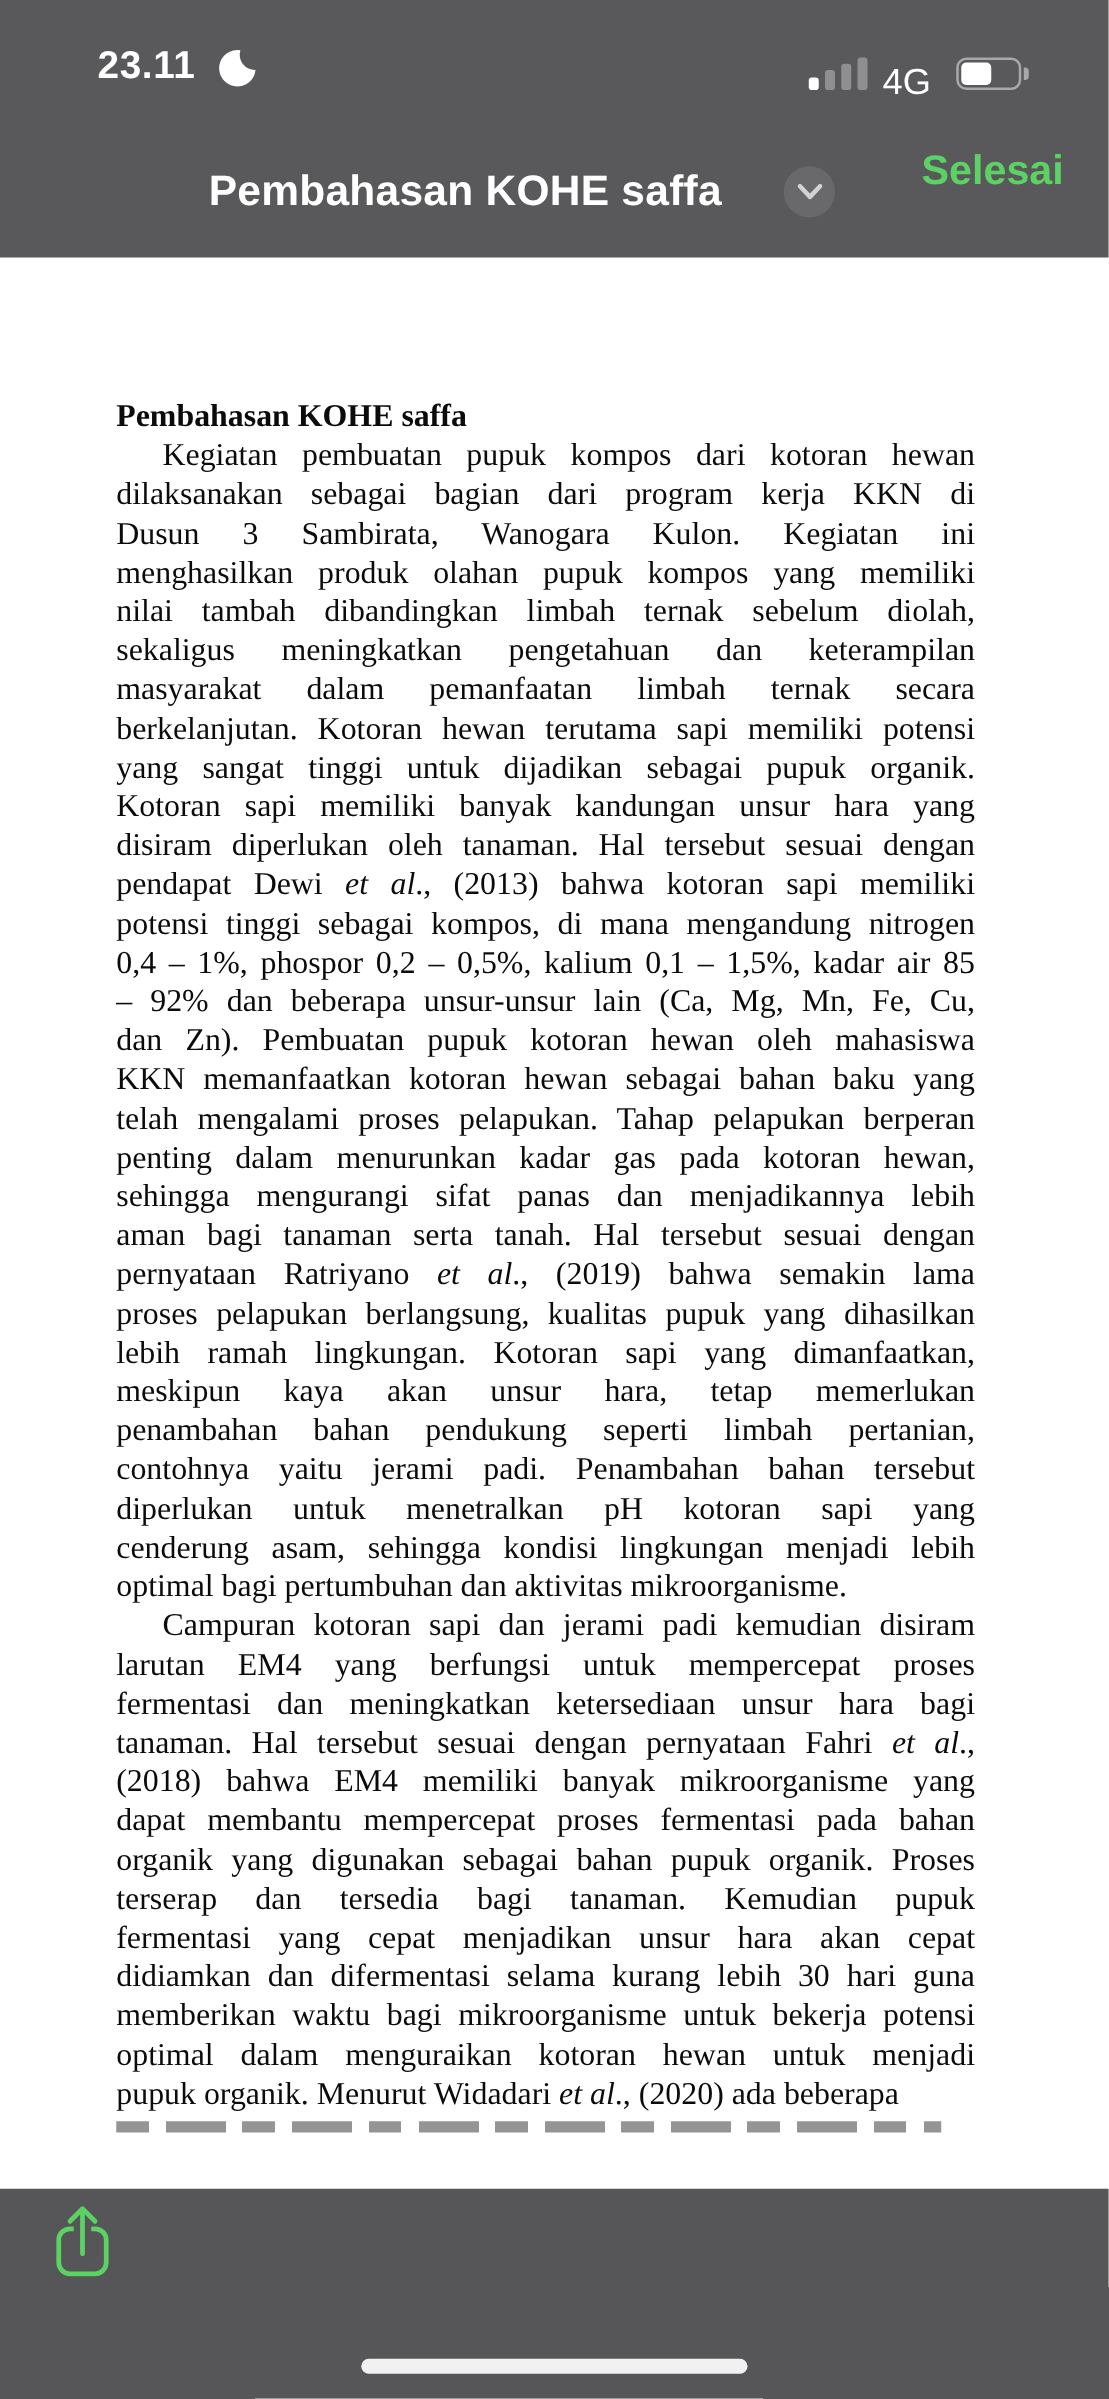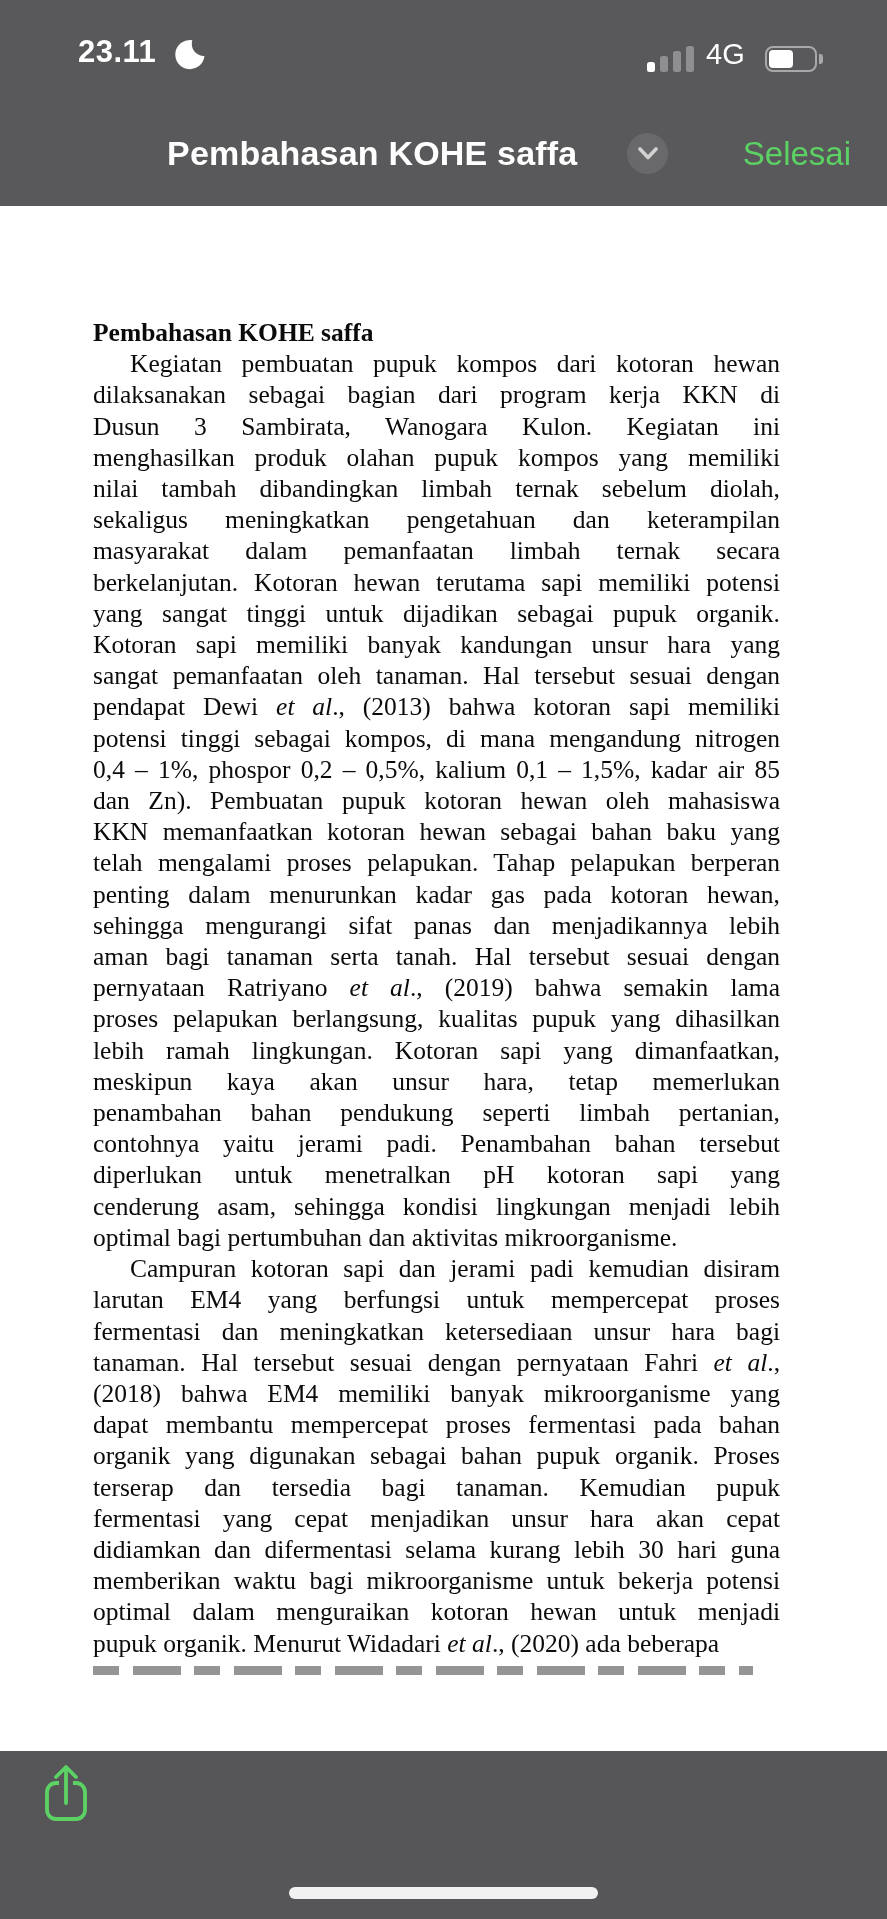--- a/index.html
+++ b/index.html
@@ -18,21 +18,21 @@
     font-size:31px;font-weight:700;letter-spacing:.5px;text-align:right;
   }
   .moon{position:absolute;left:172px;top:37px;width:36px;height:36px;}
   .signal{position:absolute;left:647px;top:45px;width:48px;height:27px;}
   .signal .bar{position:absolute;bottom:0;width:8px;border-radius:2.5px;background:#8f8f91;}
   .signal .b1{left:0;height:10px;background:#ffffff;}
   .signal .b2{left:13px;height:16px;}
   .signal .b3{left:26px;height:21px;}
   .signal .b4{left:39px;height:26px;}
   .net-label{
-    position:absolute;left:706px;top:38px;color:#ffffff;
+    position:absolute;left:706px;top:50px;color:#ffffff;
     font-size:29px;font-weight:500;
   }
   .battery{position:absolute;left:765px;top:46px;width:62px;height:26px;}
   .battery .shell{
     position:absolute;left:0;top:0;width:52px;height:26px;
     border:2px solid #a8a8aa;border-radius:8px;box-sizing:border-box;
   }
   .battery .fill{
     position:absolute;left:4px;top:4px;width:24px;height:18px;
     background:#ffffff;border-radius:4px;
@@ -44,22 +44,22 @@
   .nav-title{
     position:absolute;left:167px;top:134px;color:#ffffff;
     font-size:34px;font-weight:600;letter-spacing:.2px;white-space:nowrap;
   }
   .chevron-btn{
     position:absolute;left:627px;top:133px;width:41px;height:41px;
     border-radius:50%;background:#69696b;border:none;cursor:pointer;
     display:flex;align-items:center;justify-content:center;padding:0;
   }
   .done-btn{
-    position:absolute;right:36px;top:135px;background:none;border:none;
-    font-size:33px;font-weight:400;cursor:pointer;padding:0;
+    position:absolute;right:36px;top:117px;background:none;border:none;
+    font-size:33px;font-weight:700;cursor:pointer;padding:0;
     font-family:"Liberation Sans",sans-serif;
   }
   
   .page{
     position:absolute;left:0;top:206px;width:887px;height:1713px;
     background:#ffffff;
   }
   .doc{
     position:absolute;left:93px;top:0;width:687px;padding-top:111px;
     font-family:"Liberation Serif",serif;color:#0b0b0b;
@@ -136,24 +136,25 @@
         <div class="line indent"><span>Kegiatan pembuatan pupuk kompos dari kotoran hewan</span></div>
         <div class="line"><span>dilaksanakan sebagai bagian dari program kerja KKN di</span></div>
         <div class="line"><span>Dusun 3 Sambirata, Wanogara Kulon. Kegiatan ini</span></div>
         <div class="line"><span>menghasilkan produk olahan pupuk kompos yang memiliki</span></div>
         <div class="line"><span>nilai tambah dibandingkan limbah ternak sebelum diolah,</span></div>
         <div class="line"><span>sekaligus meningkatkan pengetahuan dan keterampilan</span></div>
         <div class="line"><span>masyarakat dalam pemanfaatan limbah ternak secara</span></div>
         <div class="line"><span>berkelanjutan. Kotoran hewan terutama sapi memiliki potensi</span></div>
         <div class="line"><span>yang sangat tinggi untuk dijadikan sebagai pupuk organik.</span></div>
         <div class="line"><span>Kotoran sapi memiliki banyak kandungan unsur hara yang</span></div>
-        <div class="line"><span>sangat pemanfaatan oleh tanaman. Hal tersebut sesuai dengan</span></div>
+        <div class="line"><span>disiram diperlukan oleh tanaman. Hal tersebut sesuai dengan</span></div>
         <div class="line"><span>pendapat Dewi </span><span class="it">et al</span><span>., (2013) bahwa kotoran sapi memiliki</span></div>
         <div class="line"><span>potensi tinggi sebagai kompos, di mana mengandung nitrogen</span></div>
         <div class="line"><span>0,4 – 1%, phospor 0,2 – 0,5%, kalium 0,1 – 1,5%, kadar air 85</span></div>
+        <div class="line"><span>– 92% dan beberapa unsur-unsur lain (Ca, Mg, Mn, Fe, Cu,</span></div>
         <div class="line"><span>dan Zn). Pembuatan pupuk kotoran hewan oleh mahasiswa</span></div>
         <div class="line"><span>KKN memanfaatkan kotoran hewan sebagai bahan baku yang</span></div>
         <div class="line"><span>telah mengalami proses pelapukan. Tahap pelapukan berperan</span></div>
         <div class="line"><span>penting dalam menurunkan kadar gas pada kotoran hewan,</span></div>
         <div class="line"><span>sehingga mengurangi sifat panas dan menjadikannya lebih</span></div>
         <div class="line"><span>aman bagi tanaman serta tanah. Hal tersebut sesuai dengan</span></div>
         <div class="line"><span>pernyataan Ratriyano </span><span class="it">et al</span><span>., (2019) bahwa semakin lama</span></div>
         <div class="line"><span>proses pelapukan berlangsung, kualitas pupuk yang dihasilkan</span></div>
         <div class="line"><span>lebih ramah lingkungan. Kotoran sapi yang dimanfaatkan,</span></div>
         <div class="line"><span>meskipun kaya akan unsur hara, tetap memerlukan</span></div>

